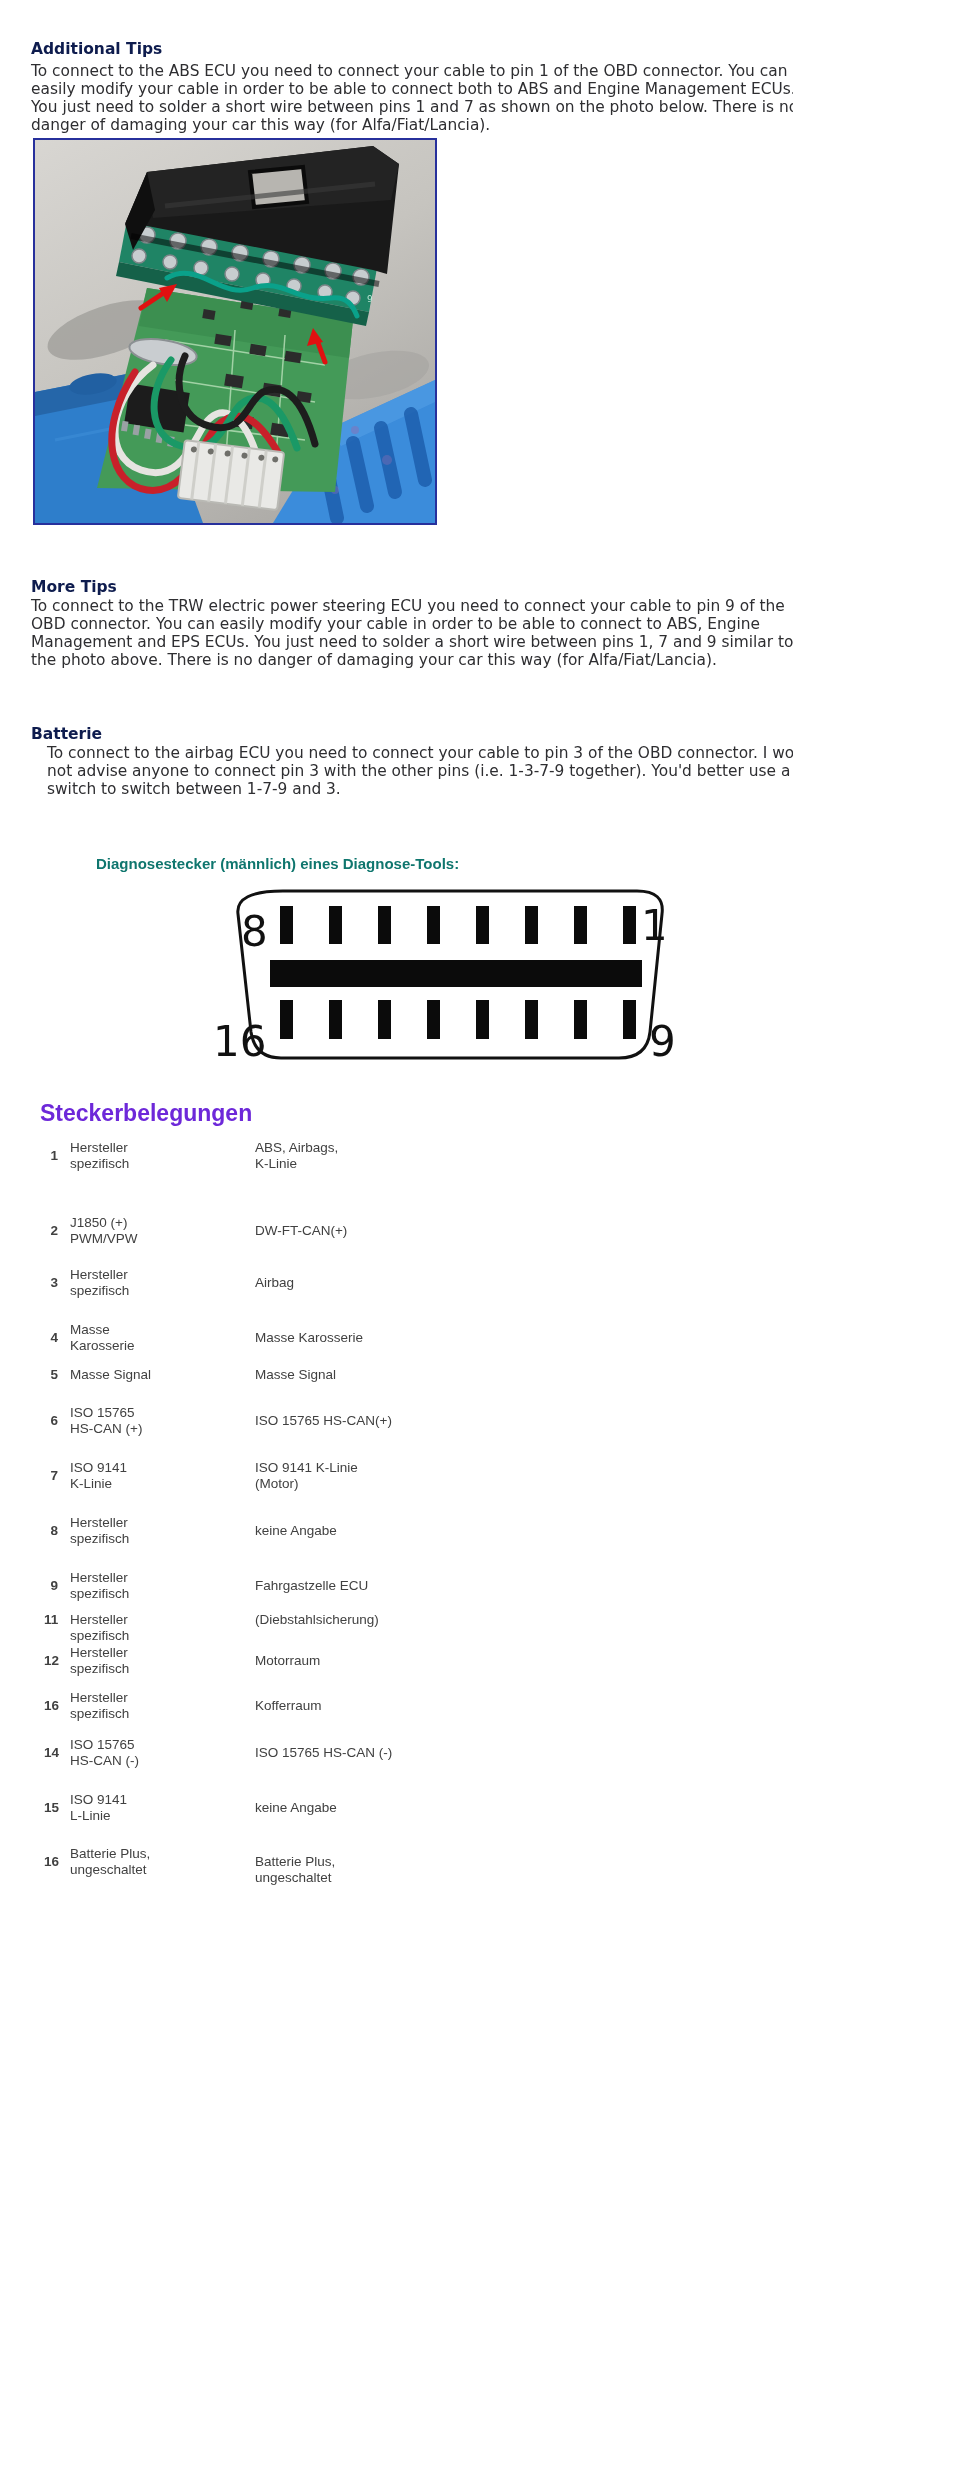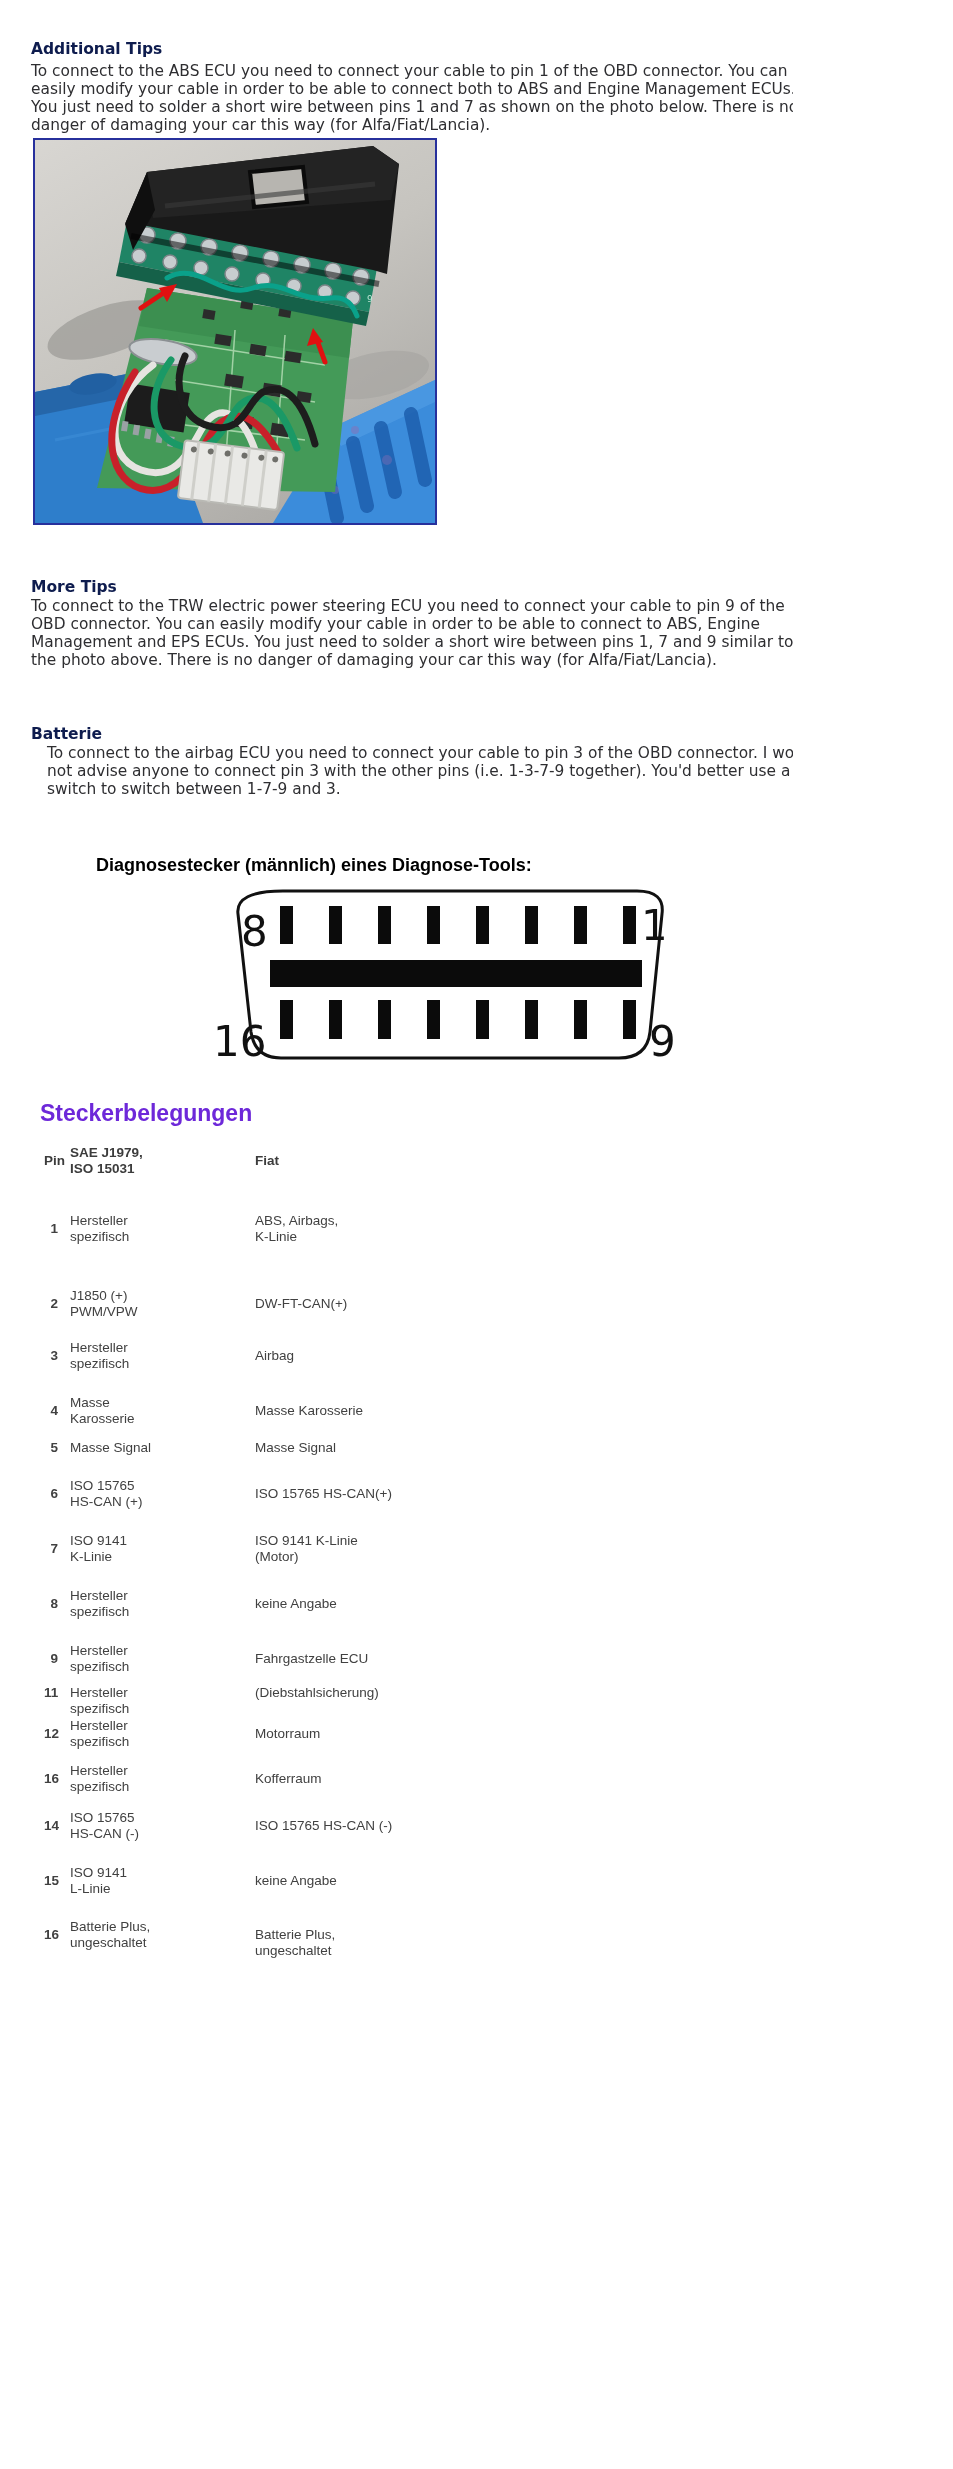--- a/index.html
+++ b/index.html
@@ -16,21 +16,21 @@
   #h1 { top:40px; } #p1 { top:62px; }
   #h2 { top:578px; } #p2 { top:597px; }
   #h3 { top:725px; } #p3 { top:744px;margin-left:16px; }
 
   
   #photo { top:138px; left:33px; width:404px; height:387px; border:2px solid #27309c; background:#c3c1bc; }
   #photo svg { display:block; }
 
   
   #diagram-caption { top:855px; left:96px; font-family:"Liberation Sans", sans-serif;
-    font-weight:bold; font-size:18px; color:#000000; }
+    font-weight:bold; font-size:15px; color:#0f766e; }
   #diagram { top:888px; left:213px; width:470px; height:176px; }
 
   
   #tbl-title { top:1100px; left:40px; font-family:"Liberation Sans", sans-serif;
     font-weight:bold; font-size:23px; color:#6d28d9; }
   #ptable { top:1140px; left:44px; width:520px; font-family:"Liberation Sans", sans-serif; }
   .trow, .thead { display:flex; align-items:flex-start; }
   .thead { height:73px; }
   .c { white-space:pre-line; font-size:13.5px; line-height:16px; color:#414141; }
   .c.pin { width:14px; text-align:right; font-weight:bold; padding-top:8px; flex:none; }
@@ -248,26 +248,20 @@
         <text x="28" y="58">8</text>
         <text x="428" y="52">1</text>
         <text x="0" y="168">16</text>
         <text x="436" y="168">9</text>
       </g>
     </svg>
   </div>
 
   <h3 class="abs" id="tbl-title">Steckerbelegungen</h3>
   <div class="abs" id="ptable">
-    <div class="thead">
-      <div class="c pin">Pin</div>
-      <div class="c sae">SAE J1979,
-ISO 15031</div>
-      <div class="c fiat">Fiat</div>
-    </div>
     <div class="rows">
     <div class="trow">
       <div class="c pin">1</div>
       <div class="c sae">Hersteller
 spezifisch</div>
       <div class="c fiat">ABS, Airbags,
 K-Linie</div>
     </div>
 
     <div class="trow">

